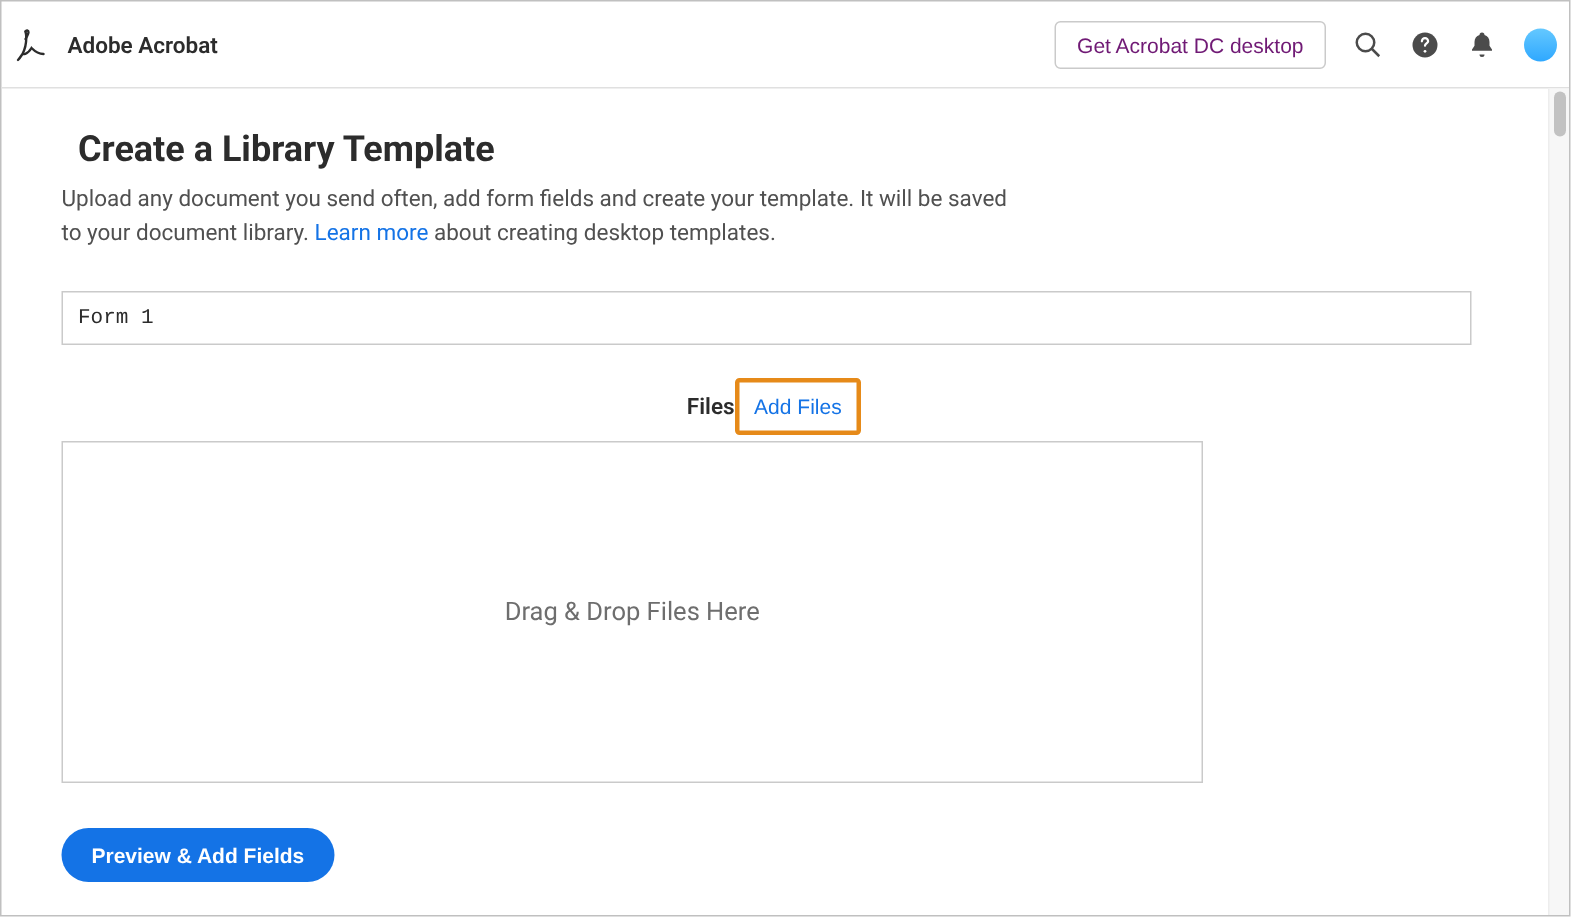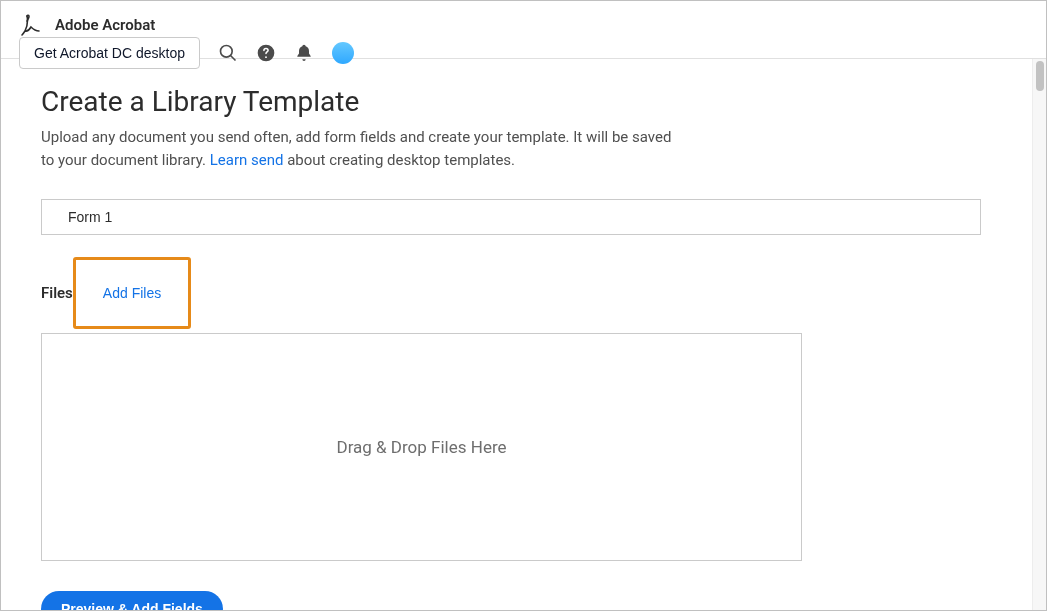--- a/index.html
+++ b/index.html
@@ -12,24 +12,23 @@
       background: #fff;
       width: 1047px;
       height: 611px;
       border: 1px solid #c0c0c0;
       position: relative;
       overflow: hidden;
     }
     .header {
       display: flex;
       justify-content: space-between;
-      padding: 12px 18px;
+      padding: 12px 8px;
       border-bottom: 1px solid #e0e0e0;
       height: 58px;
-      flex-direction: column;
     }
     .header-left {
       display: flex;
       align-items: center;
       gap: 12px;
     }
     .logo-icon svg {
       width: 24px;
       height: 24px;
       display: block;
@@ -43,21 +42,21 @@
       display: flex;
       align-items: center;
       gap: 18px;
     }
     .desktop-btn {
       border: 1px solid #cacaca;
       background: #fff;
       padding: 7px 14px;
       border-radius: 4px;
       font-size: 14px;
-      color: #0f172a;
+      color: #701a75;
       cursor: pointer;
     }
     .icon-btn {
       cursor: pointer;
       display: flex;
       align-items: center;
       justify-content: center;
       color: #4b4b4b;
     }
     .icon-btn svg {
@@ -75,24 +74,25 @@
     .content-wrapper {
       display: flex;
       height: calc(100% - 58px);
     }
     .content {
       padding: 26px 40px 20px 40px;
       flex: 1;
       overflow-y: auto;
     }
     .page-title {
-      font-size: 28px;
-      font-weight: 400;
+      font-size: 24px;
+      font-weight: 700;
       color: #2c2c2c;
       margin-bottom: 8px;
+      margin-left: 11px;
     }
     .page-description {
       font-size: 15px;
       color: #505050;
       line-height: 1.5;
       max-width: 640px;
       margin-bottom: 28px;
     }
     .page-description a {
       color: #1473e6;
@@ -101,45 +101,46 @@
     .field-label {
       font-size: 15px;
       font-weight: 600;
       color: #2c2c2c;
       margin-bottom: 10px;
     }
     .text-input {
       width: 940px;
       height: 36px;
       border: 1px solid #cacaca;
-      padding: 0 26px;
+      padding: 0 10px;
       font-size: 14px;
       color: #2c2c2c;
       outline: none;
+      font-family: Liberation Mono, monospace;
     }
     .files-header {
       display: flex;
       align-items: center;
-      justify-content: flex-start;
+      justify-content: center;
       width: 950px;
       margin-top: 22px;
       margin-bottom: 4px;
     }
     .add-files-btn {
       font-size: 14px;
       color: #1473e6;
       background: none;
       border: none;
       cursor: pointer;
       padding: 8px 10px;
     }
     .add-files-highlight {
       border: 3px solid #e68a19;
       border-radius: 3px;
-      padding: 17px;
+      padding: 0;
     }
     .dropzone {
       width: 761px;
       height: 228px;
       border: 1px solid #cacaca;
       display: flex;
       align-items: center;
       justify-content: center;
       color: #6e6e6e;
       font-size: 17px;
@@ -206,21 +207,21 @@
       </svg>
     </span>
     <div class="avatar"></div>
   </div>
 </div>
 
 <div class="content-wrapper">
   <div class="content">
     <h1 class="page-title">Create a Library Template</h1>
     <p class="page-description">
-      <span>Upload any document you send often, add form fields and create your template. It will be saved to your document library. </span><a href="#">Learn send</a><span> about creating desktop templates.</span>
+      <span>Upload any document you send often, add form fields and create your template. It will be saved to your document library. </span><a href="#">Learn more</a><span> about creating desktop templates.</span>
     </p>
 
     <input type="text" class="text-input" value="Form 1" style="">
 
     <div class="files-header">
       <div class="field-label" style="margin-bottom:0;">Files</div>
       <div class="add-files-highlight">
         <button class="add-files-btn">Add Files</button>
       </div>
     </div>

